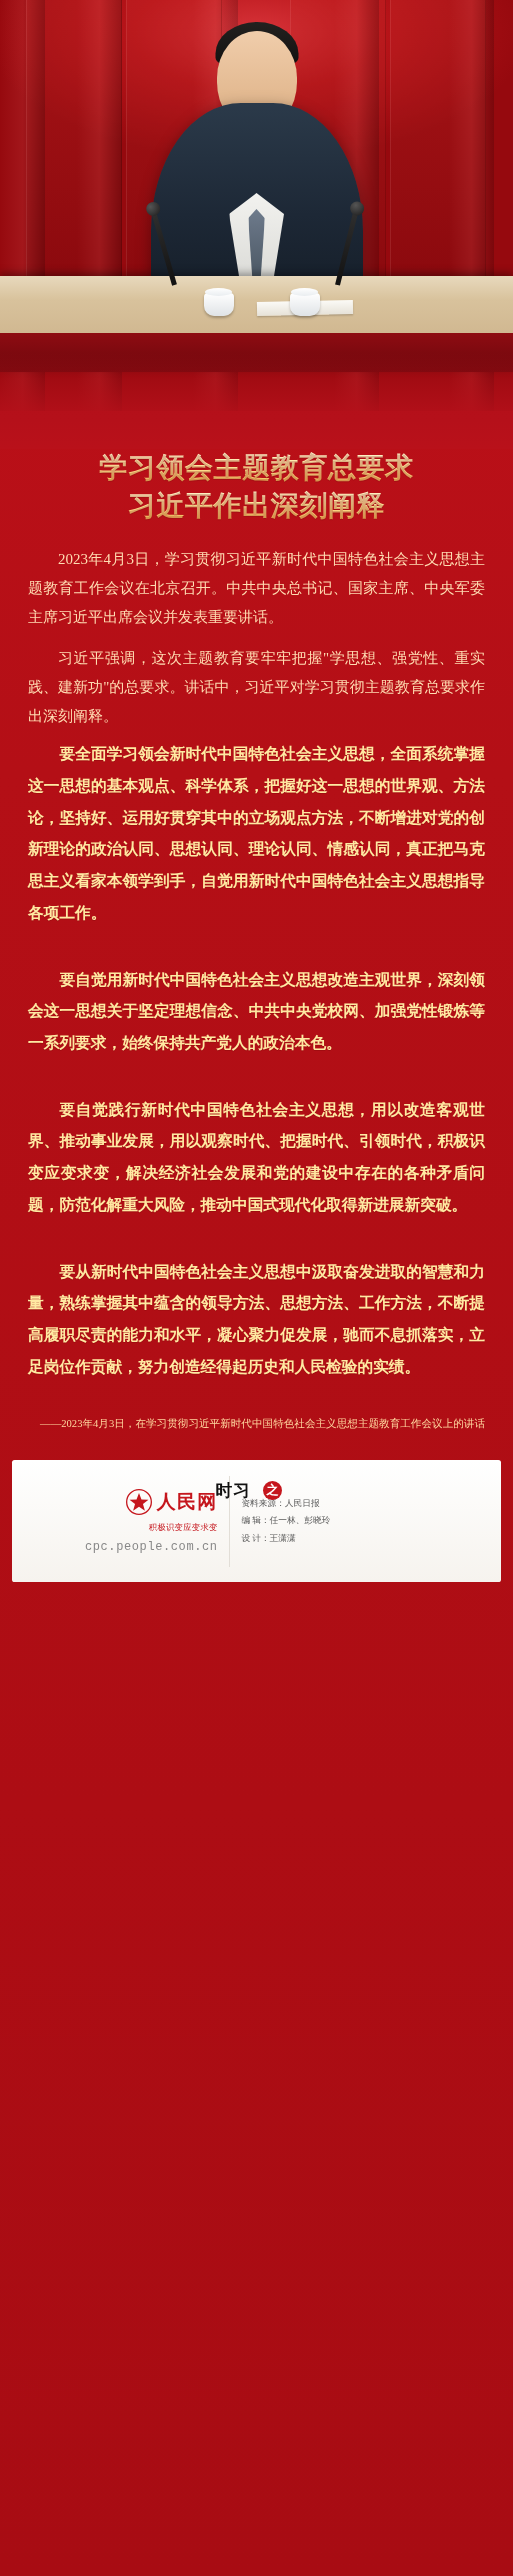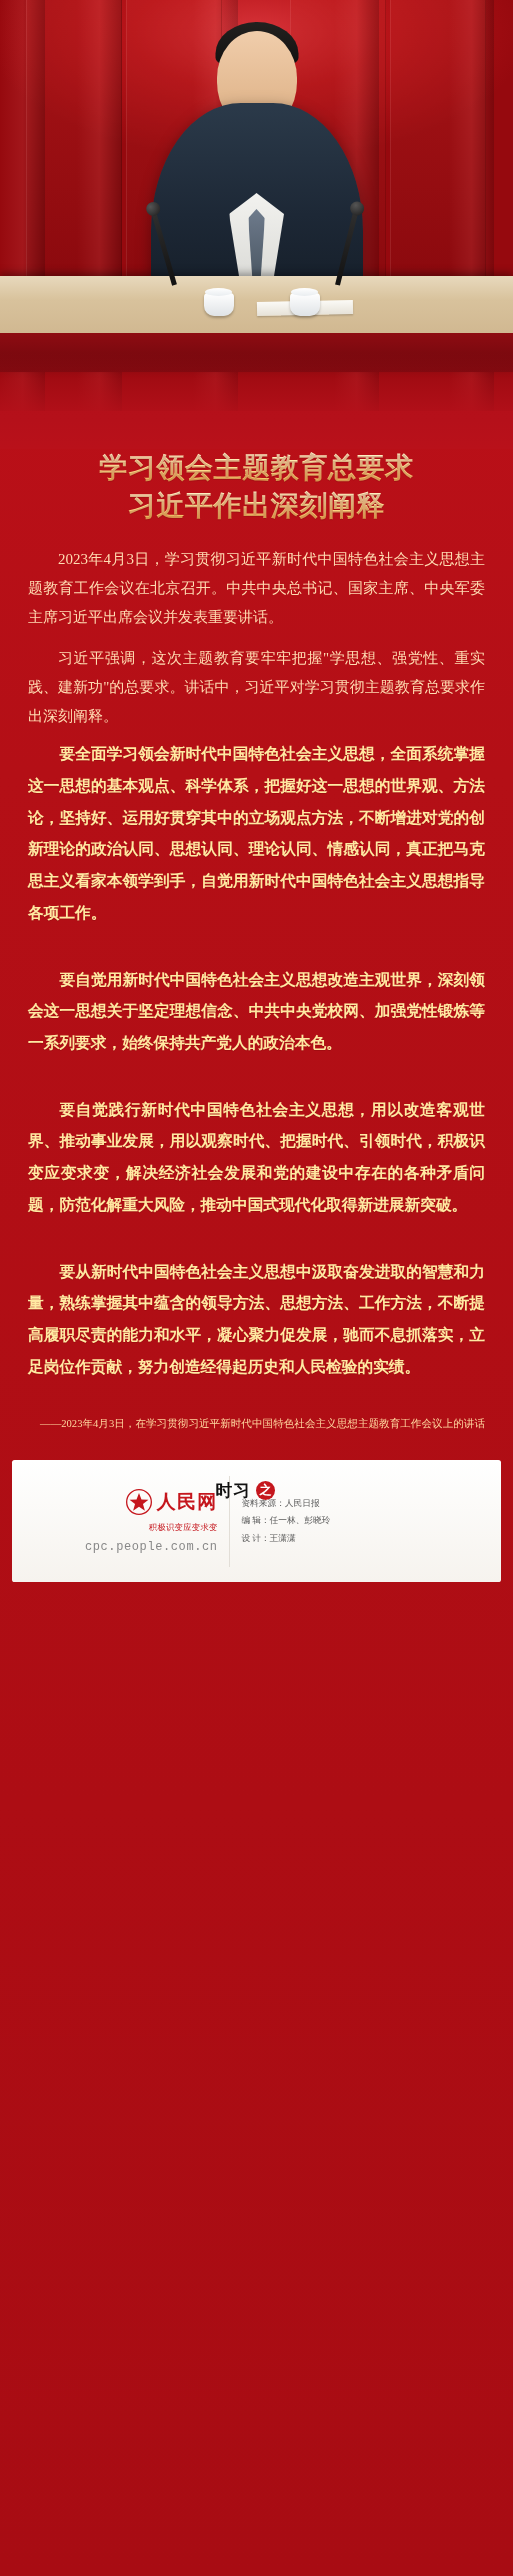--- a/index.html
+++ b/index.html
@@ -265,21 +265,21 @@
   .footer-right {
     flex: 1;
     font-family: "Liberation Serif", serif;
     font-size: 8.7px;
     color: #5a5a5a;
     line-height: 2.0;
   }
   .brand-badge {
     position: absolute;
     left: 204px; top: 19px;
-    display: flex; align-items: center; gap: 6px;
+    display: flex; align-items: center; gap: 13px;
   }
   .brand-badge .bb-main {
     font-family: "Liberation Serif", serif;
     font-size: 16.7px;
     font-weight: bold;
     color: #111;
     letter-spacing: 0.6px;
   }
   .brand-badge .bb-zhi {
     width: 19px; height: 19px;

